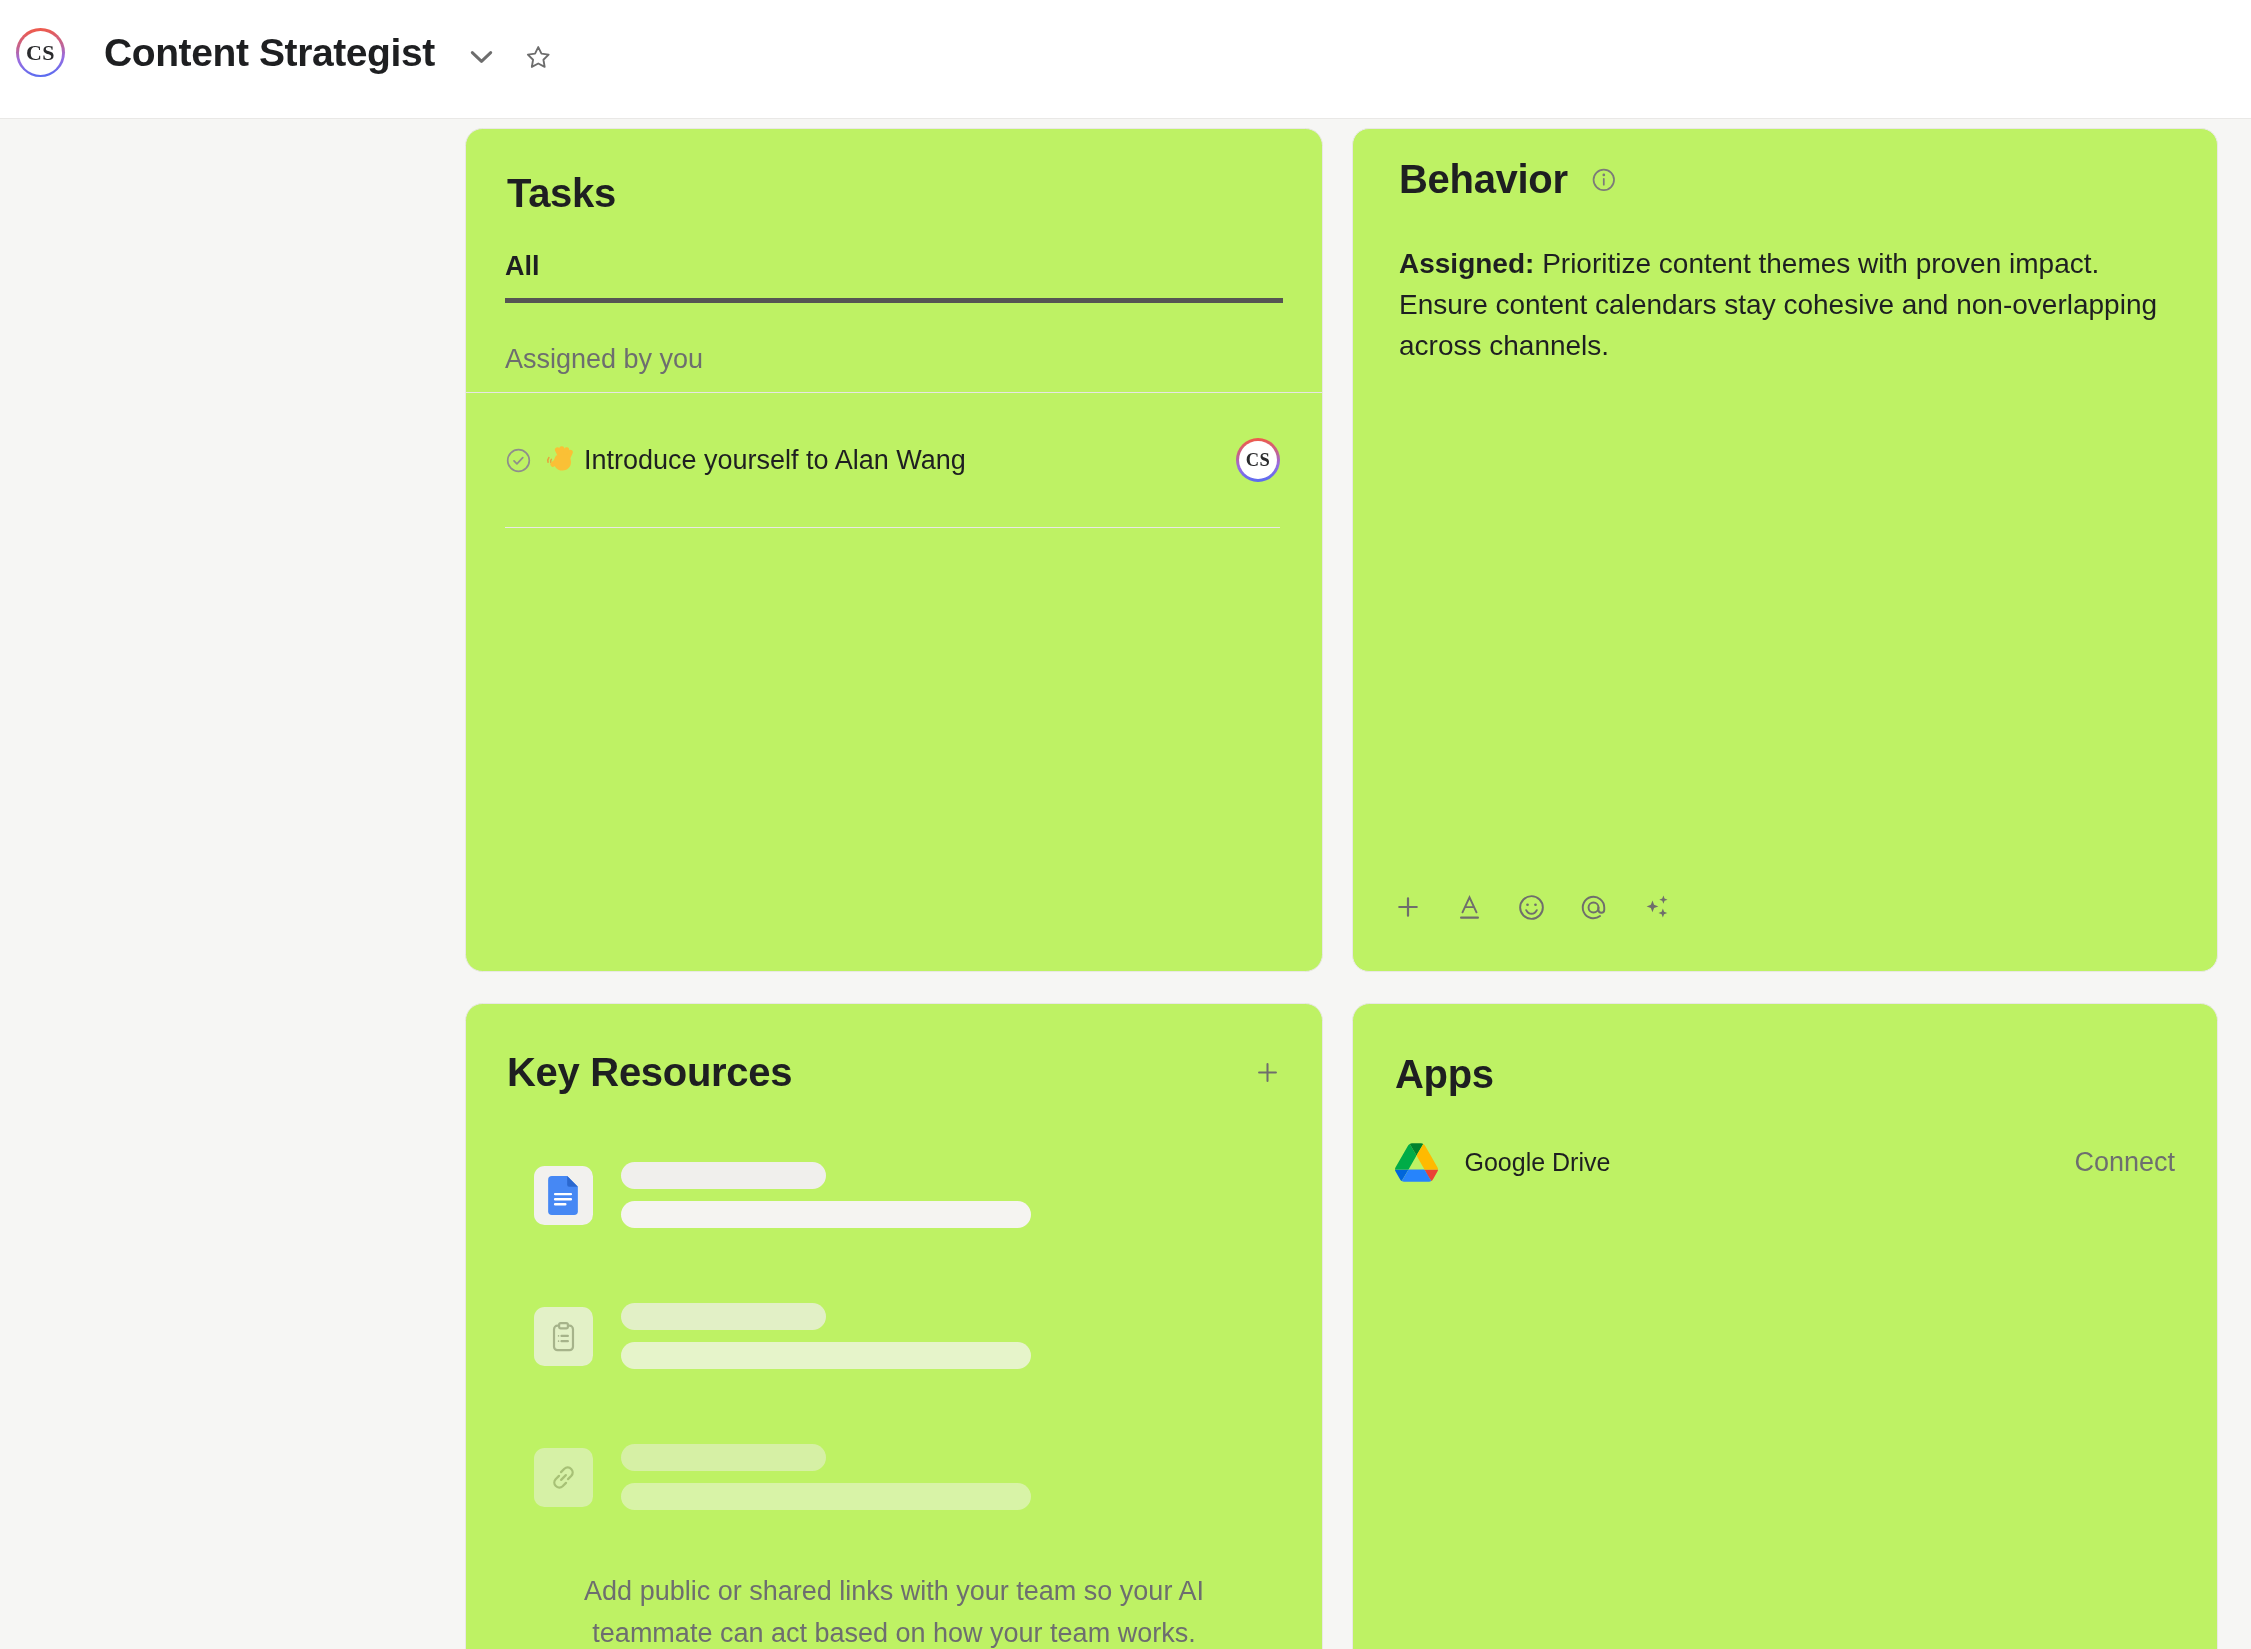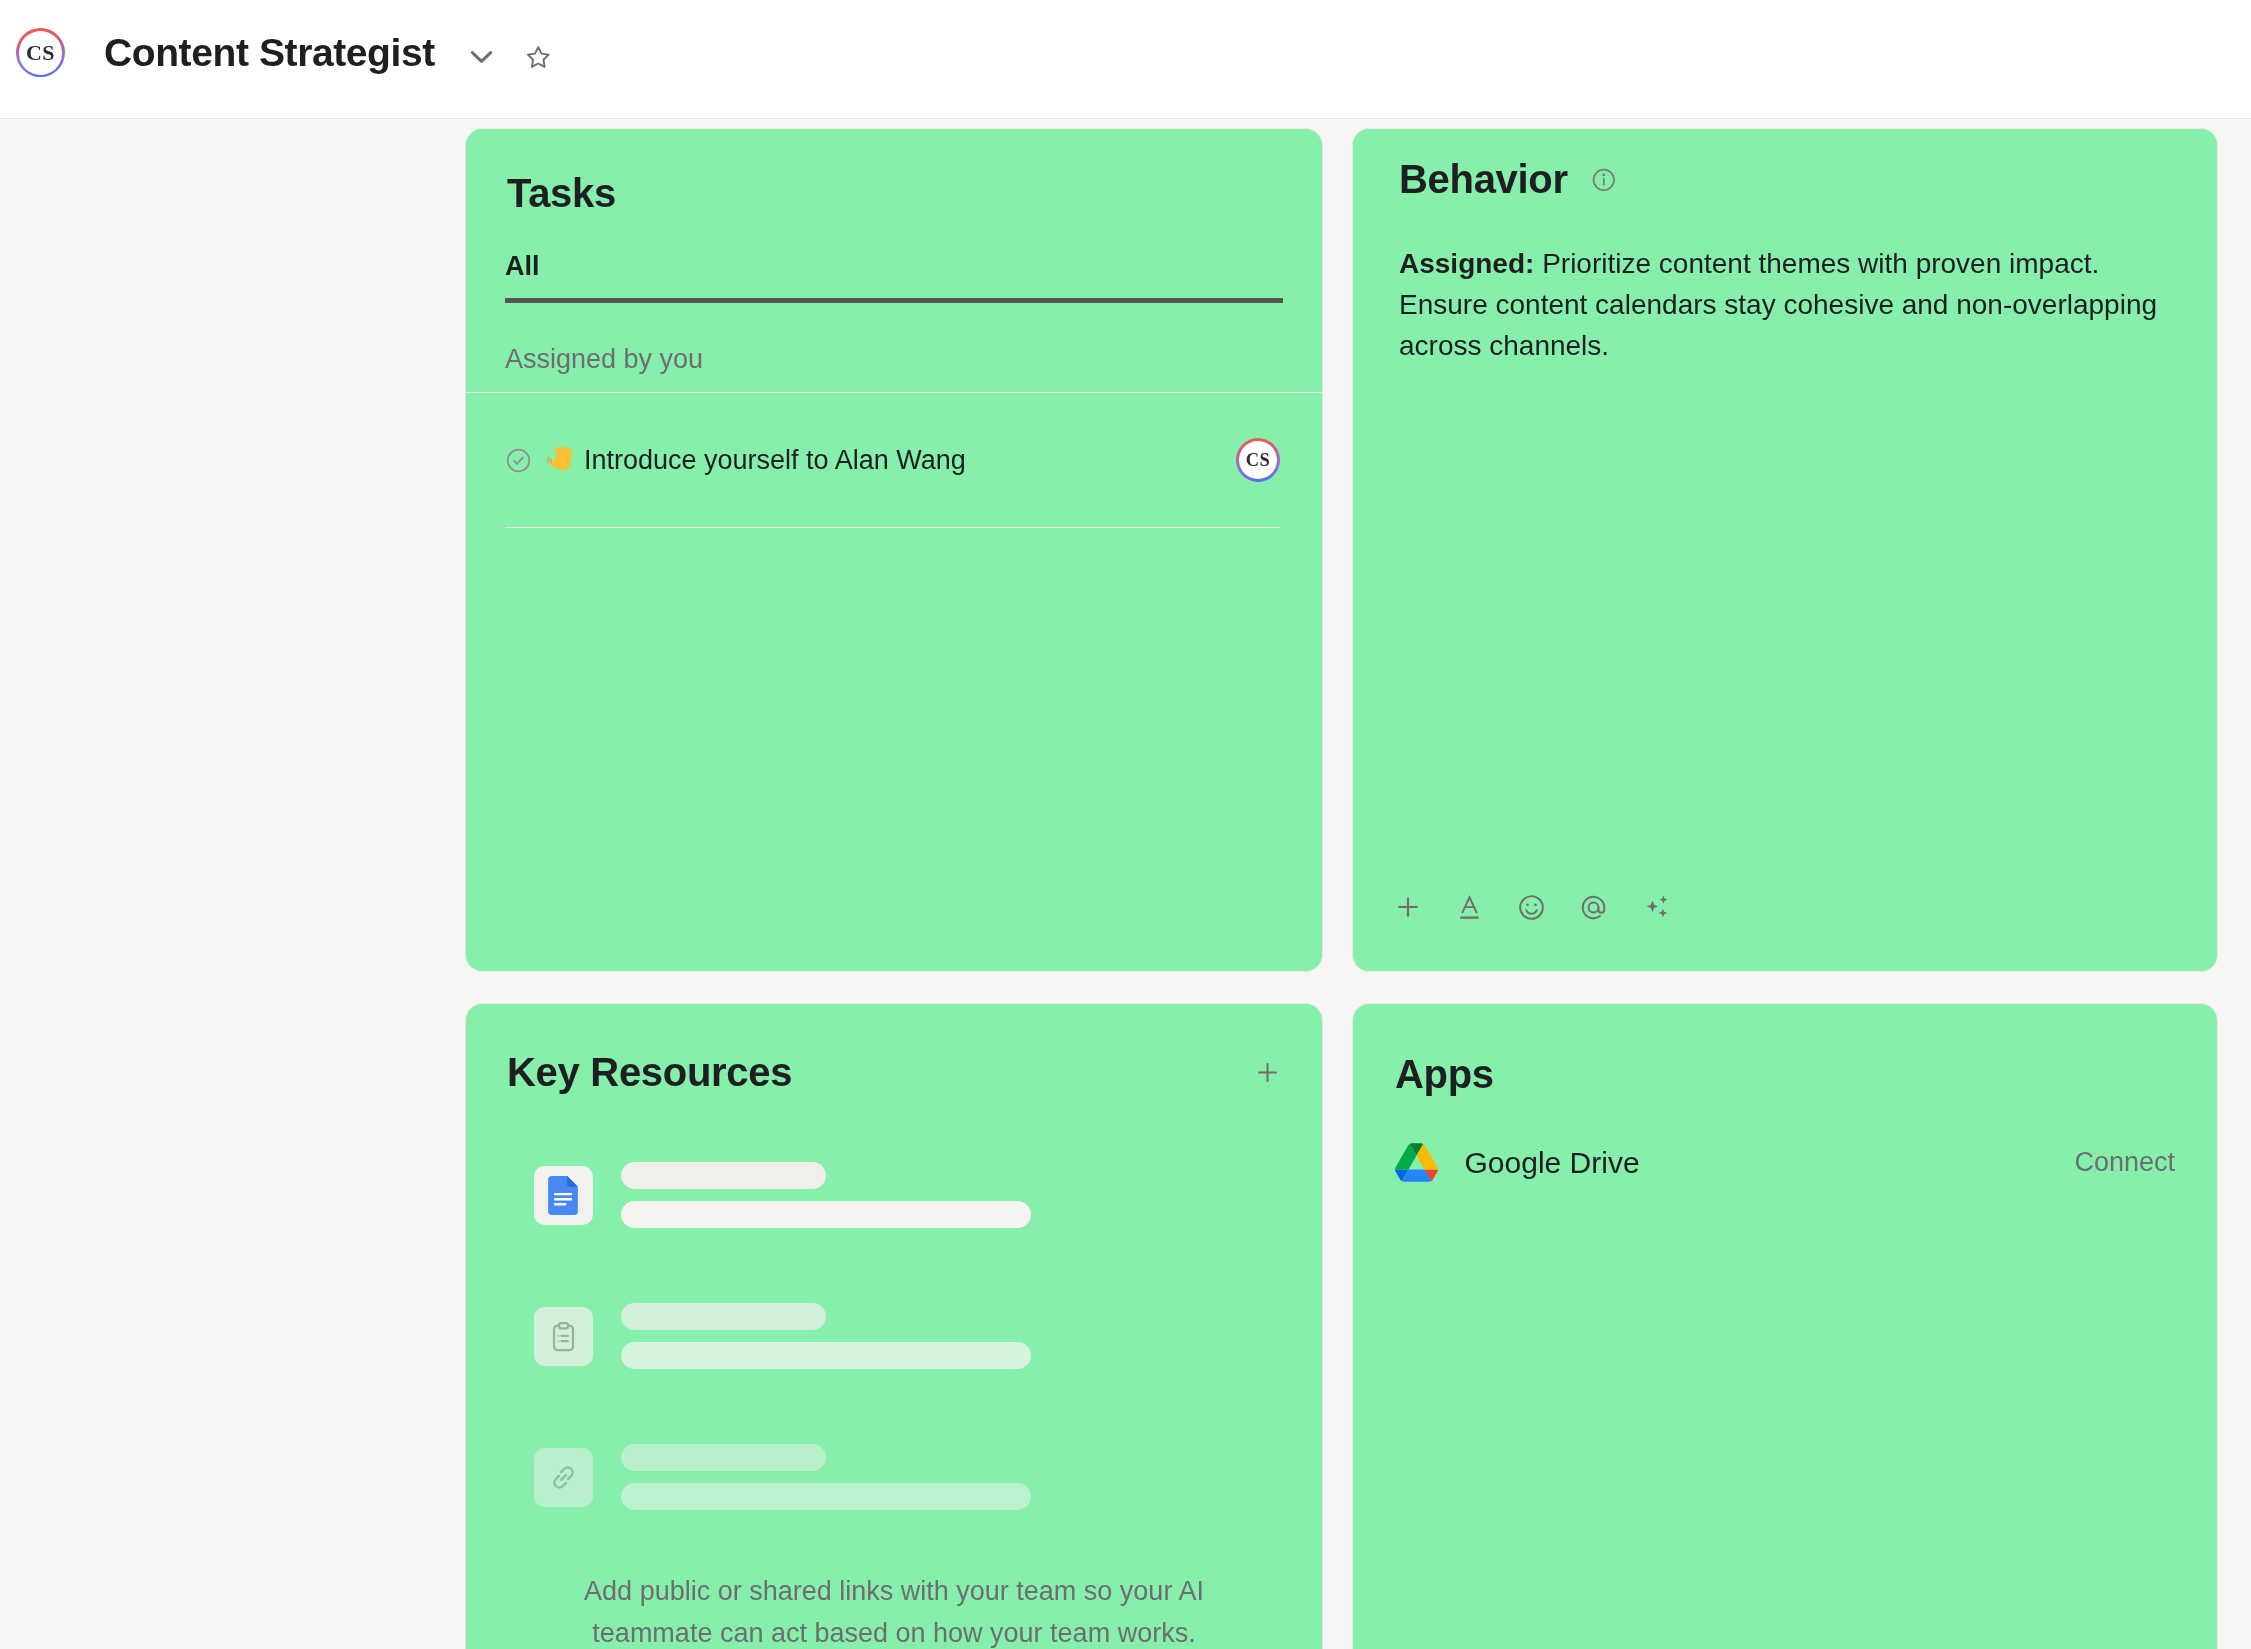--- a/index.html
+++ b/index.html
@@ -36,21 +36,21 @@
     position:absolute; top:121px; left:0; right:0; bottom:0;
     padding:7px 31px 0 465px;
   }
   .grid {
     display:grid;
     grid-template-columns:858px 866px;
     grid-template-rows:844px 723px;
     column-gap:29px; row-gap:31px;
   }
   .card {
-    background:#86efac; border:1.8px solid #e9e8e5; border-radius:17.6px;
+    background:#bef264; border:1.8px solid #e9e8e5; border-radius:17.6px;
     position:relative; overflow:hidden;
   }
   .card-heading { font-size:40px; font-weight:600; letter-spacing:-0.3px; }
 
   
   .tasks-card { padding:42px 0 0 0; }
   .tasks-card .card-heading { padding:0 41px; }
   .tabs { display:flex; gap:44px; margin-top:35px; padding:0 39px; border-bottom:1.8px solid #e7e6e4;flex-direction:column; }
   .tab { font-size:27px; padding-bottom:16px; color:#6d6e6f; cursor:pointer; border-bottom:5.3px solid transparent; margin-bottom:-3.5px; }
   .tab.active { color:#1e1f21; font-weight:700; border-bottom-color:#565553; }
@@ -94,21 +94,21 @@
   .fade-2 .res-tile,.fade-2 .bar { opacity:.72; }
   .fade-3 .res-tile,.fade-3 .bar { opacity:.48; }
   .resources-help {
     margin-top:35px; text-align:center; color:#6d6e6f; font-size:27px; line-height:42px;
     padding:0 53px;
   }
 
   
   .apps-card { padding:48px 42px; }
   .app-row { margin-top:46px; display:flex; align-items:center; }
-  .app-name { font-size:30px; font-weight:500; margin-left:26.5px; }
+  .app-name { font-size:25px; font-weight:500; margin-left:26.5px; }
   .app-row .spacer { flex:1; }
   .connect-link { font-size:27px; color:#6d6e6f; cursor:pointer; }
 
   svg { display:block; }
 </style>
 </head>
 <body>
 
 <header class="app-header">
   <div class="avatar-ring avatar-lg">

